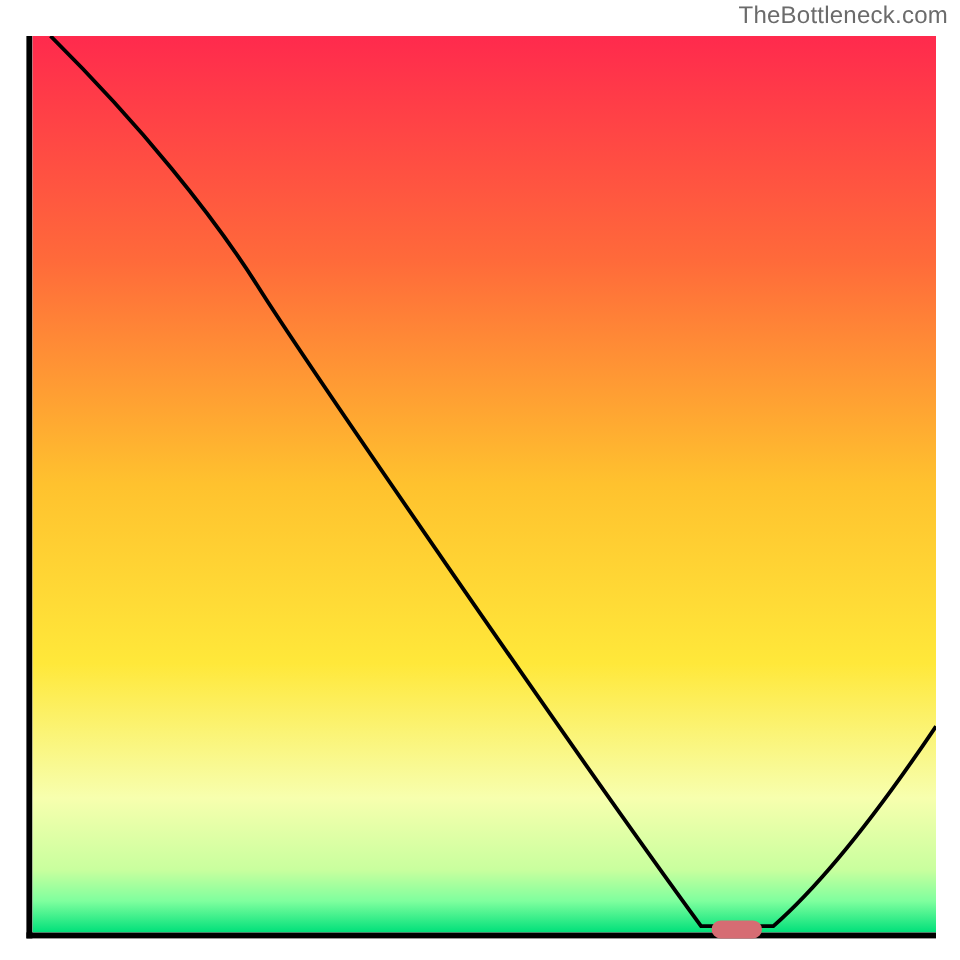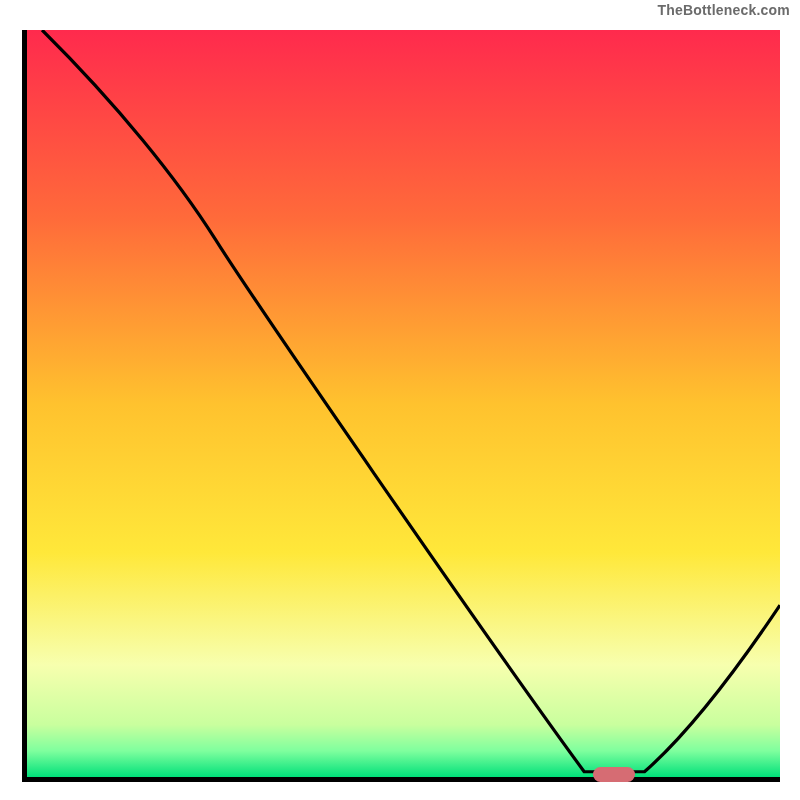--- a/index.html
+++ b/index.html
@@ -9,22 +9,22 @@
     height: 800px;
     background: #ffffff;
     font-family: Arial, Helvetica, sans-serif;
     overflow: hidden;
     position: relative;
   }
   .watermark {
     position: absolute;
     top: 2px;
     right: 10px;
-    font-size: 14px;
-    font-weight: 700;
+    font-size: 20px;
+    font-weight: 400;
     color: #6b6b6b;
     letter-spacing: 0.2px;
     z-index: 10;
   }
   .plot-frame {
     position: absolute;
     left: 22px;
     top: 30px;
     width: 758px;
     height: 752px;

